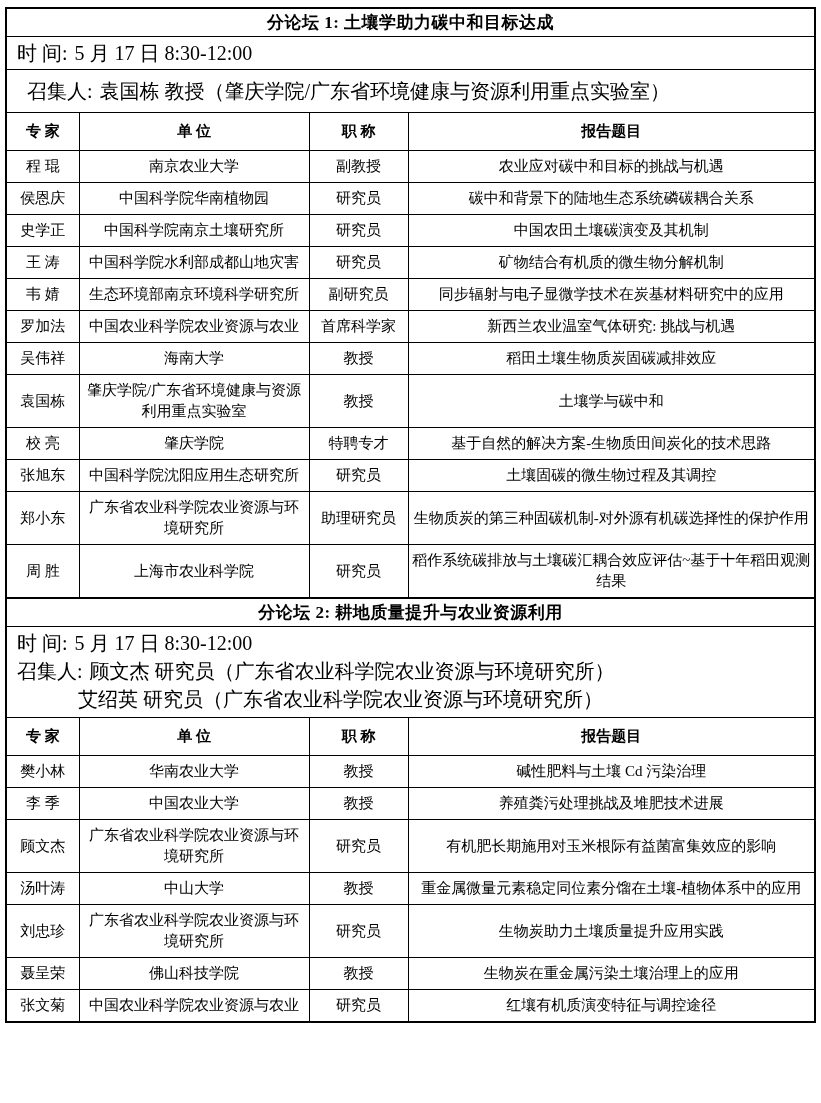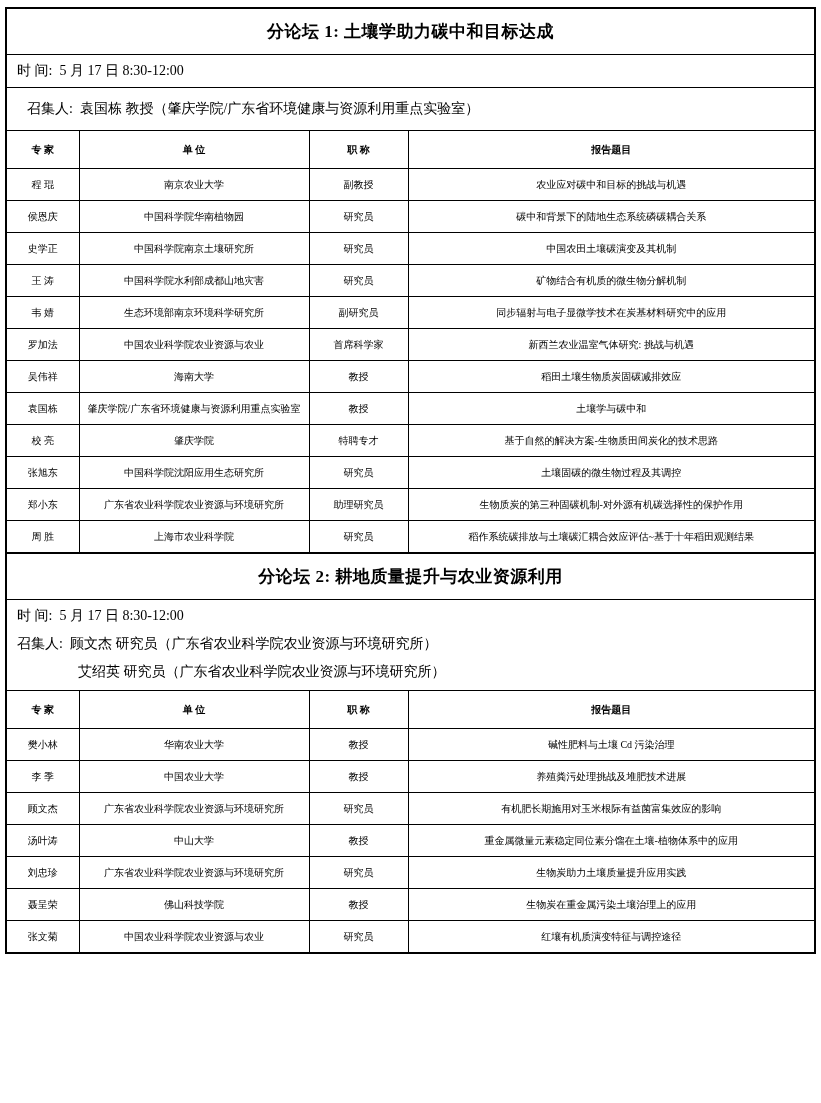--- a/index.html
+++ b/index.html
@@ -18,26 +18,26 @@
   .section {
     border: 2px solid #000000;
   }
   .section.second {
     margin-top: -2px;
   }
   .section-title {
     text-align: center;
     font-weight: bold;
     font-size: 17px;
-    padding: 11px 4px;
+    padding: 2px 4px;
     border-bottom: 1px solid #000000;
     letter-spacing: 0.5px;
   }
   .info-row {
-    font-size: 14px;
+    font-size: 20px;
     padding: 5px 10px;
     line-height: 22px;
   }
   .info-row.bordered {
     border-bottom: 1px solid #000000;
   }
   .info-block {
     border-bottom: 1px solid #000000;
     padding: 2px 0 4px 0;
   }
@@ -49,21 +49,21 @@
   }
   .conv-line .info-label:empty {
     display: inline-block;
     width: 54px;
     margin-right: 7px;
   }
   table {
     width: 100%;
     border-collapse: collapse;
     table-layout: fixed;
-    font-size: 10px;
+    font-size: 15px;
   }
   col.c-expert { width: 72px; }
   col.c-unit   { width: 230px; }
   col.c-title  { width: 99px; }
   th, td {
     border: 1px solid #000000;
     text-align: center;
     vertical-align: middle;
     padding: 5px 3px;
     line-height: 21px;

